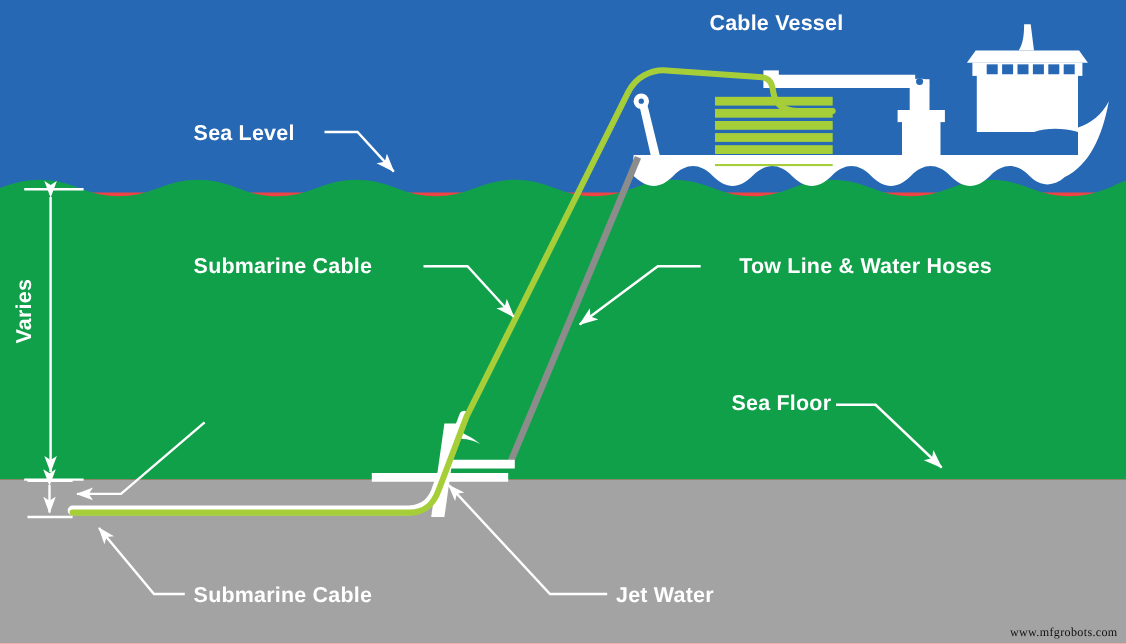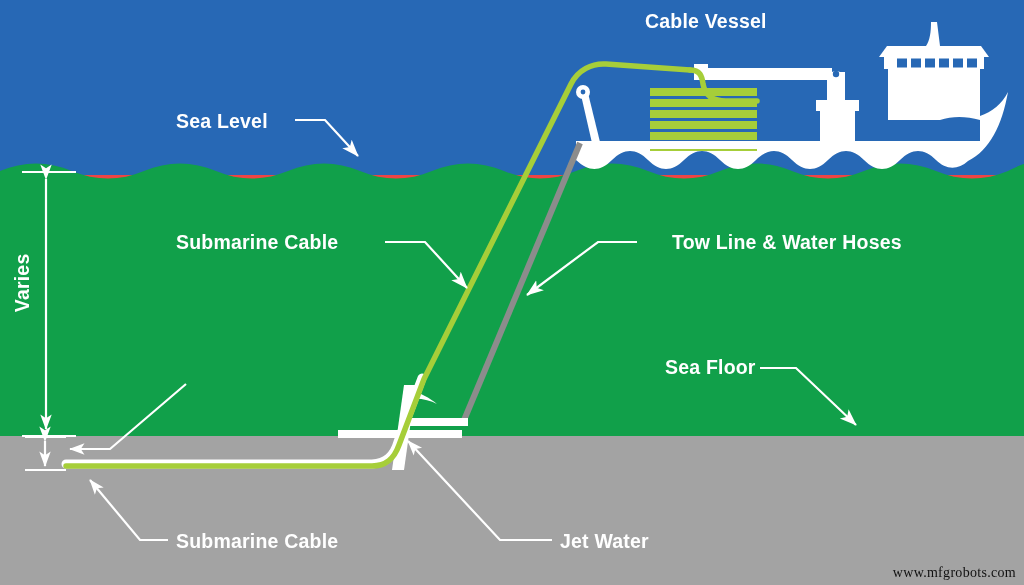--- a/index.html
+++ b/index.html
@@ -2,21 +2,21 @@
 <html><head>
 <meta charset="utf-8">
 <style>
   html,body{margin:0;padding:0;background:#ffffff;}
   body{font-family:"Liberation Sans", sans-serif;}
   #stage{position:relative;width:1024px;height:585px;overflow:hidden;background:#ef4444;}
   #stage svg{position:absolute;left:0;top:0;}
   .lbl{position:absolute;color:#ffffff;font-weight:bold;font-family:"Liberation Sans", sans-serif;
        letter-spacing:0.2px;line-height:1.12;white-space:pre;}
   .lbl-19{font-size:19.5px;}
-  #watermark{position:absolute;right:8px;bottom:4px;color:#111111;font-size:14px;
+  #watermark{position:absolute;right:8px;bottom:4px;color:#111111;font-size:11px;
              font-family:"Liberation Serif", serif;letter-spacing:0.3px;}
 </style>
 </head>
 <body>
 
 <div id="stage">
 
   <svg width="1024" height="585" viewBox="0 0 1024 585">
     <defs>
 

